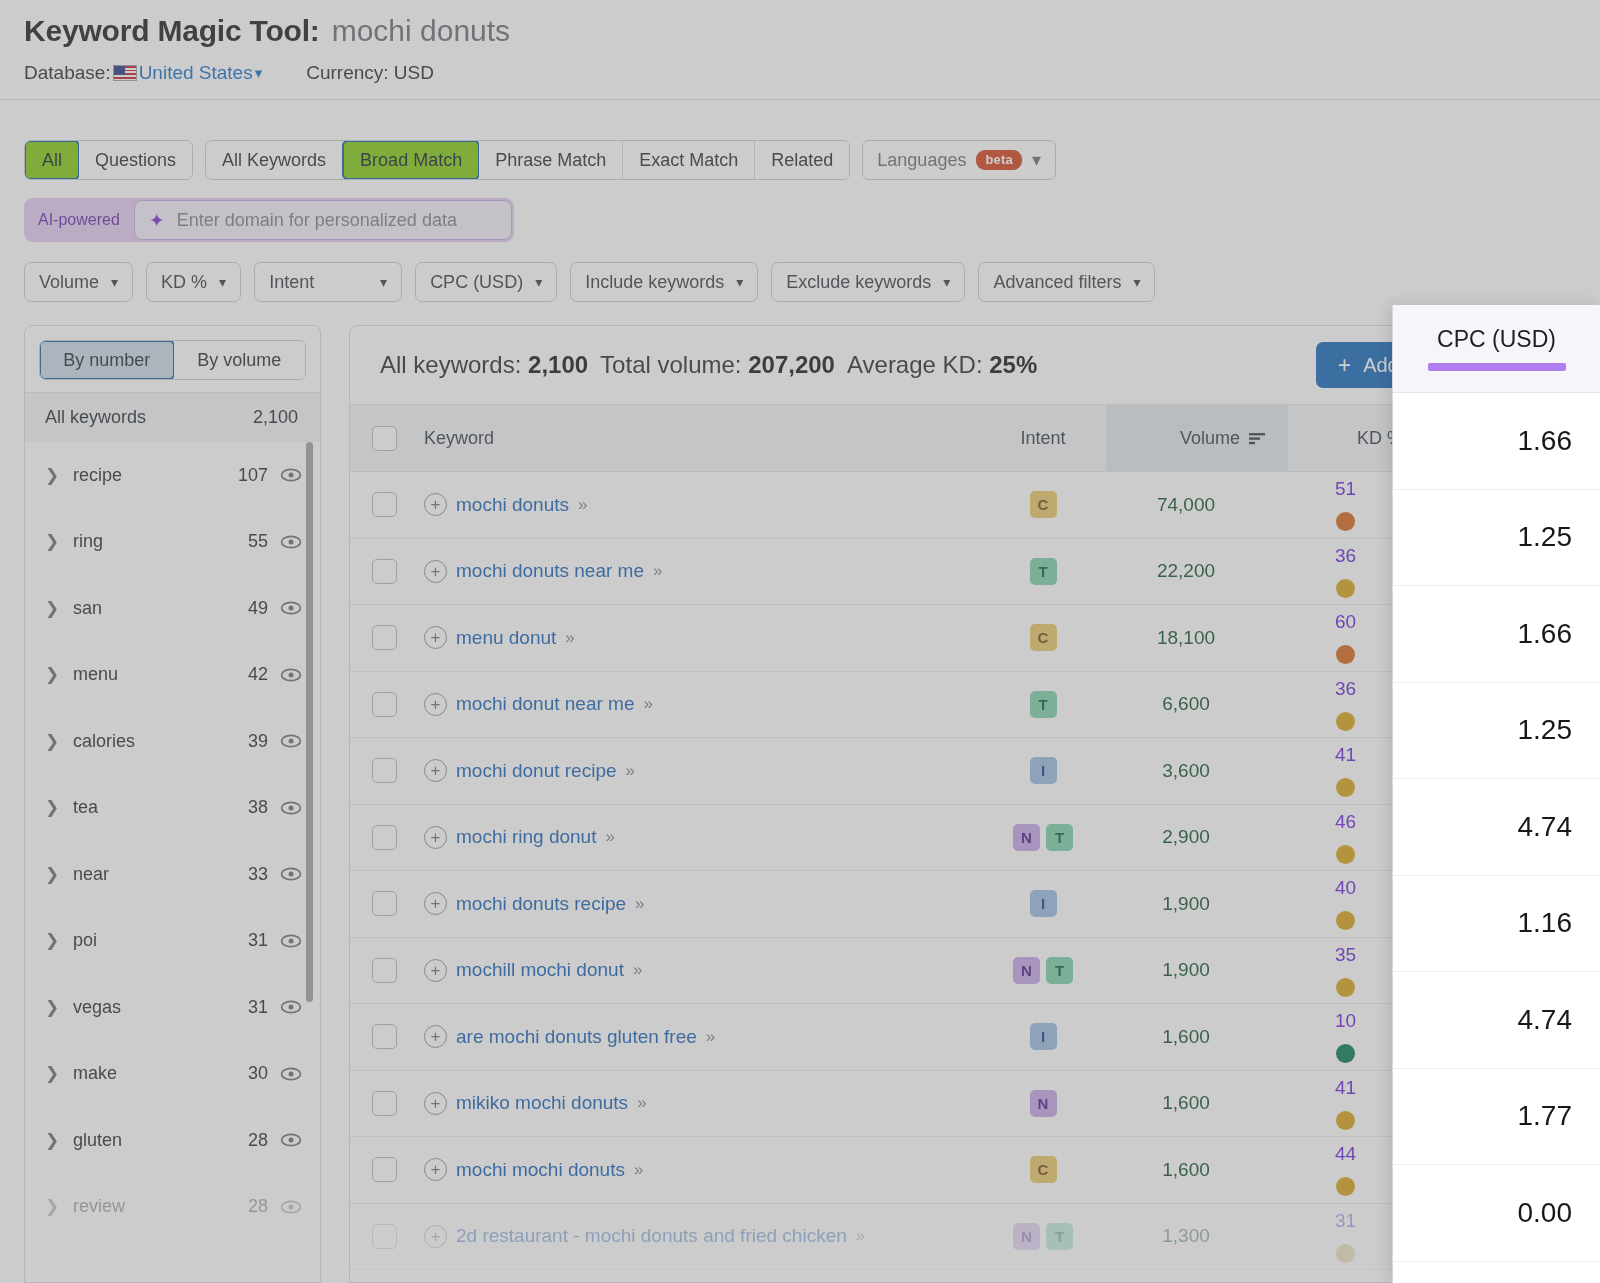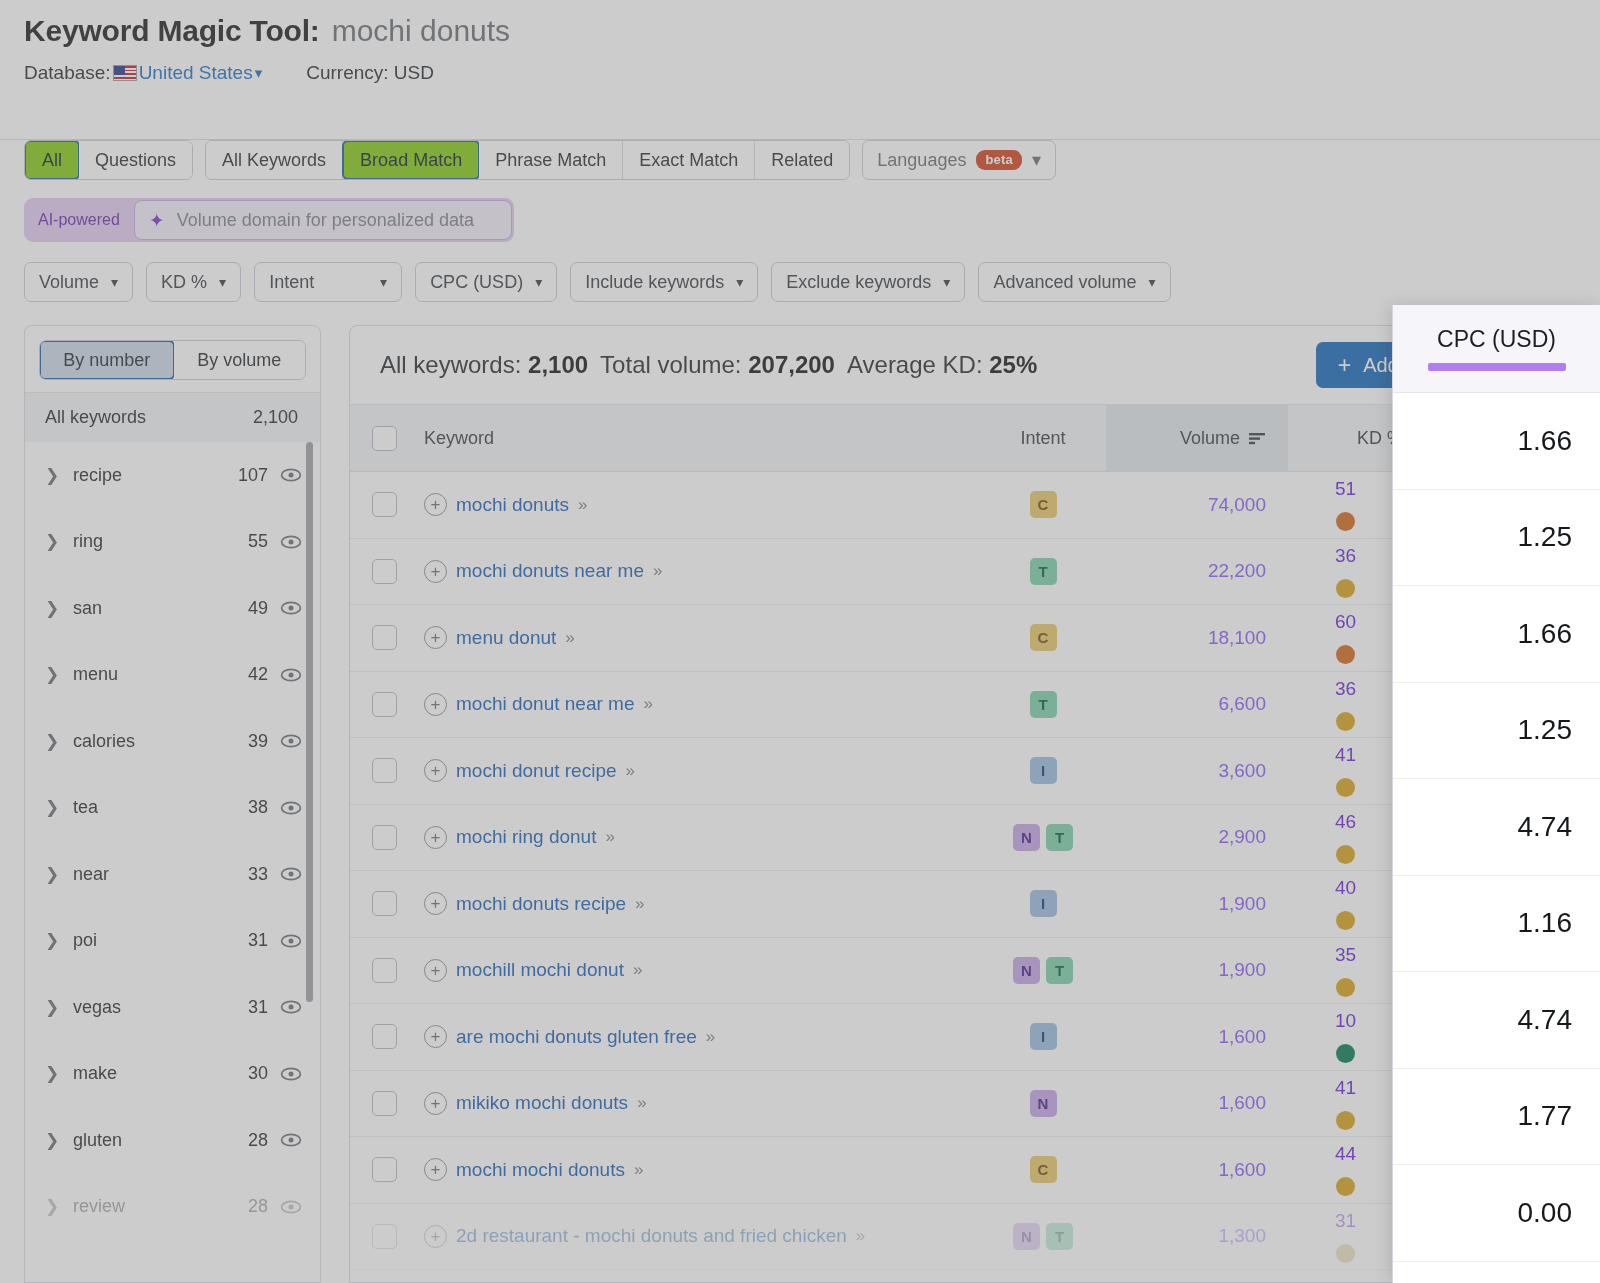--- a/index.html
+++ b/index.html
@@ -19,21 +19,21 @@
   .dim {
     position: absolute; inset: 0;
     background: rgba(120,120,120,0.38);
     pointer-events: none;
     z-index: 50;
   }
 
   
   .header {
     position: absolute; left: 0; top: 0;
-    width: 1600px; height: 140px;
+    width: 1600px; height: 100px;
     background: #ffffff;
     border-bottom: 1px solid #d8dce1;
     padding: 14px 12px 0 24px;
   }
   .title-row { display: flex; align-items: baseline; gap: 12px; }
   .title-main {
     font-size: 30px; font-weight: bold; color: #1d1f22; letter-spacing: -0.2px;
   }
   .title-kw { font-size: 30px; color: #6b7178; }
   .sub-row {
@@ -236,21 +236,21 @@
   }
   .badge {
     width: 27px; height: 27px; border-radius: 5px;
     display: flex; align-items: center; justify-content: center;
     font-size: 15px; font-weight: bold;
   }
   .badge.C { background: #e8c96a; color: #7a4a12; }
   .badge.T { background: #7ed1ab; color: #145c3d; }
   .badge.I { background: #9cbde0; color: #13447d; }
   .badge.N { background: #c5a6e8; color: #4b1f8c; }
-  .r-vol { width: 182px; text-align: right; padding-right: 22px; color: #8b5cf6; }
+  .r-vol { width: 182px; text-align: center; padding-right: 22px; color: #14532d; }
   .r-kd {
     width: 137px; display: flex; align-items: center; justify-content: flex-end;
     gap: 12px; padding-right: 22px; color: #6d28d9; flex-direction: column;
   }
   .kd-dot { width: 19px; height: 19px; border-radius: 50%; flex: 0 0 auto; }
   .r-cpc { width: 150px; text-align: right; padding-right: 26px; color: #16191c; }
   .row.faded { opacity: .45; }
 
   
   .cpc-panel {
@@ -317,21 +317,21 @@
         <span class="beta">beta</span>
         <span class="cd">▾</span>
       </div>
     </div>
 
     <div class="ai-row">
       <div class="ai-wrap">
         <span class="ai-label">AI-powered</span>
         <div class="ai-input">
           <span class="sparkle">✦</span>
-          <span class="ai-ph">Volume domain for personalized data</span>
+          <span class="ai-ph">Enter domain for personalized data</span>
         </div>
       </div>
     </div>
 
     <div class="filter-row">
       <div class="fbtn">
         <span>Volume</span>
         <span class="cd">▾</span>
       </div>
       <div class="fbtn">
@@ -348,21 +348,21 @@
       </div>
       <div class="fbtn">
         <span>Include keywords</span>
         <span class="cd">▾</span>
       </div>
       <div class="fbtn">
         <span>Exclude keywords</span>
         <span class="cd">▾</span>
       </div>
       <div class="fbtn">
-        <span>Advanced volume</span>
+        <span>Advanced filters</span>
         <span class="cd">▾</span>
       </div>
     </div>
   </div>
 
   <div class="body-area">
 
     <div class="sidebar">
       <div class="side-toggle">
         <div class="st active">By number</div>

